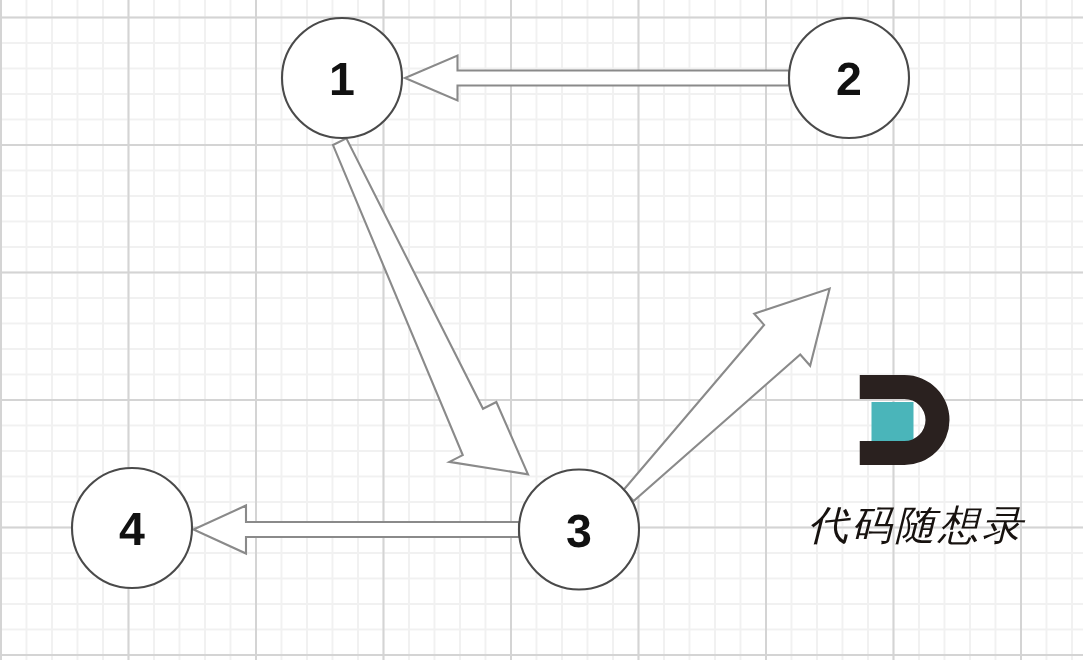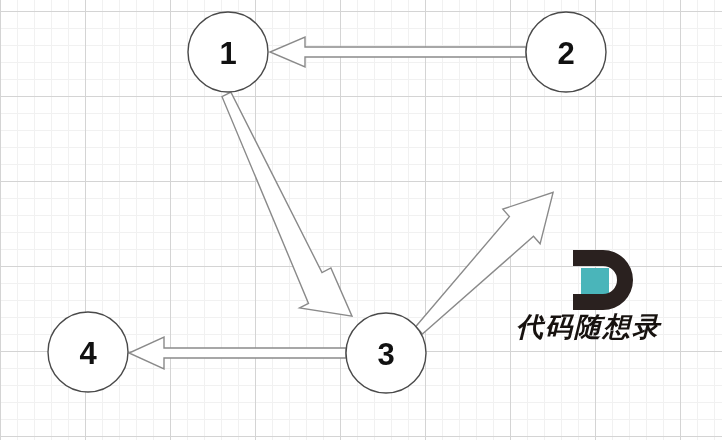--- a/index.html
+++ b/index.html
@@ -67,29 +67,30 @@
     height: 108px;
     pointer-events: none;
   }
   #wm-logo {
     position: relative;
     width: 190px;
     height: 62px;
   }
   #wm-logo svg { display: block; margin: 0 auto; }
   #wm-text {
-    text-align: left;
+    text-align: center;
     font-family: "Liberation Serif", serif;
     font-size: 27px;
-    font-weight: 700;
+    font-weight: 400;
     font-style: italic;
     letter-spacing: 2px;
     color: #17120f;
     line-height: 34px;
     white-space: nowrap;
+    margin-top: 23px;
   }
 </style>
 </head>
 <body>
 
 <div id="canvas">
 
   <svg id="graph-svg" viewBox="0 0 722 440">
 
     <g>

